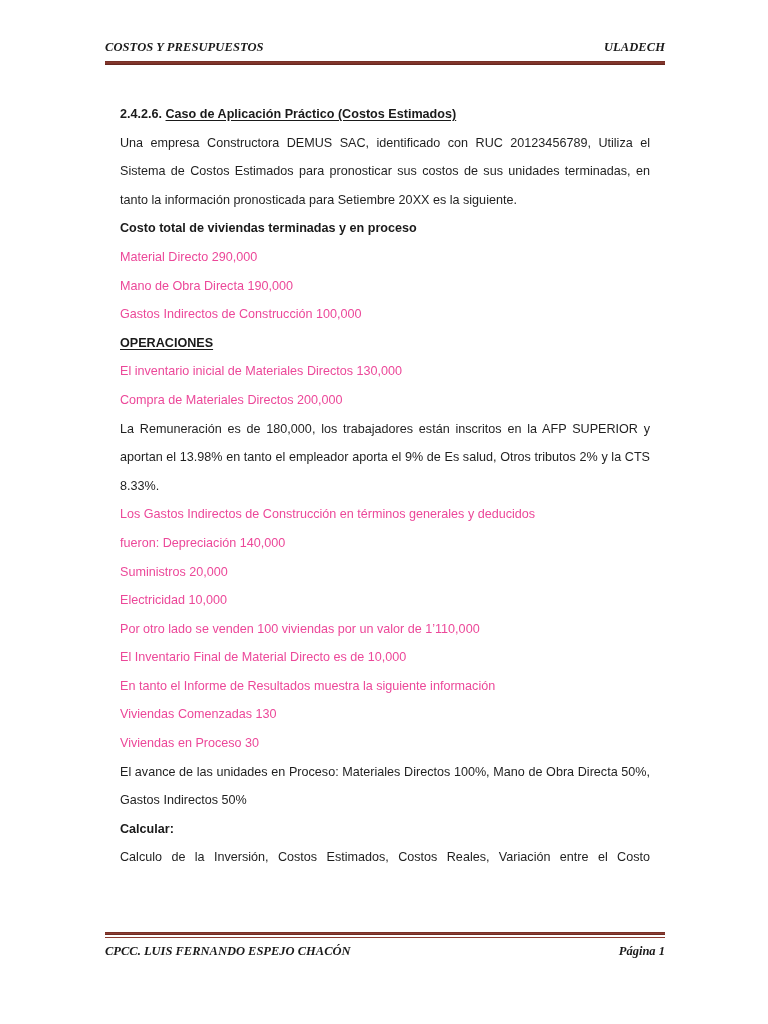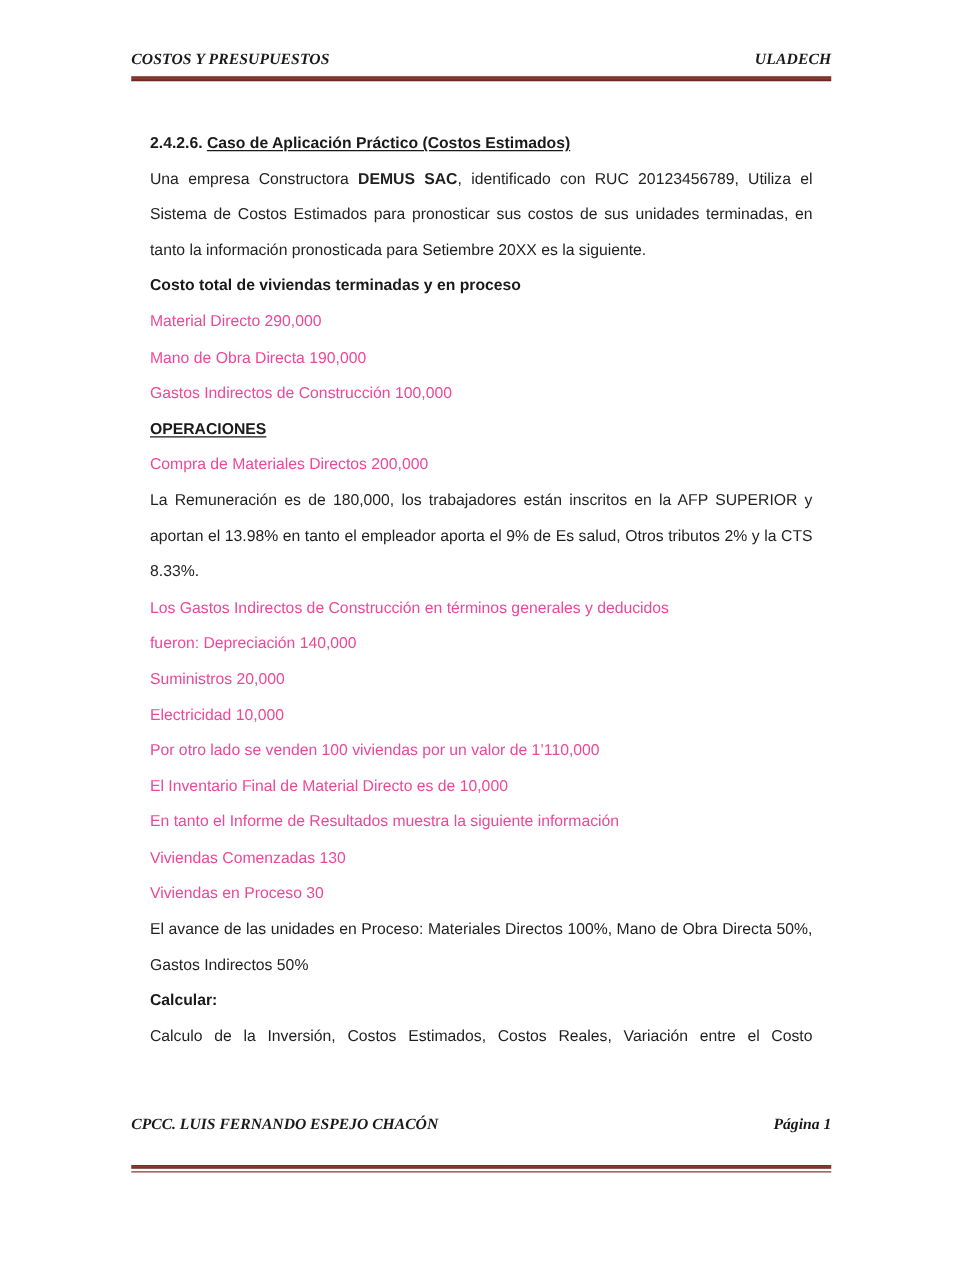--- a/index.html
+++ b/index.html
@@ -64,21 +64,21 @@
     position: absolute;
     left: 105px;
     top: 937px;
     width: 560px;
     height: 1px;
     background: #8a3b30;
   }
   .page-footer {
     position: absolute;
     left: 105px;
-    top: 892px;
+    top: 944px;
     width: 560px;
     display: flex;
     justify-content: space-between;
     align-items: baseline;
     font-family: "Liberation Serif", serif;
     font-weight: bold;
     font-style: italic;
     font-size: 12.5px;
     color: #1a1a1a;
   }
@@ -105,21 +105,21 @@
     text-align: justify;
     text-justify: inter-word;
     margin: 0;
   }
   .para.last-justified::after {
     content: "";
     display: inline-block;
     width: 100%;
   }
 
-  .bold { font-weight: bold; margin-top: 28px; }
+  .bold { font-weight: normal; margin-top: 28px; }
   .underline-bold {
     font-weight: bold;
     text-decoration: underline;
     text-underline-offset: 2px;
   }
   .heading {
     font-size: 12.6px;
     line-height: 28.6px;
     font-weight: bold;
   }
@@ -154,20 +154,21 @@
     <p class="para"><span>Una empresa Constructora </span><span class="bold">DEMUS SAC</span><span>, identificado con RUC 20123456789, Utiliza el Sistema de Costos Estimados para pronosticar sus costos de sus unidades terminadas, en tanto la información pronosticada para Setiembre 20XX es la siguiente.</span></p>
 
     <div class="section-label">Costo total de viviendas terminadas y en proceso</div>
 
     <div class="line">Material Directo 290,000</div>
     <div class="line">Mano de Obra Directa 190,000</div>
     <div class="line">Gastos Indirectos de Construcción 100,000</div>
 
     <div class="section-label"><span class="section-underline">OPERACIONES</span></div>
 
+    <div class="line">El inventario inicial de Materiales Directos 130,000</div>
     <div class="line">Compra de Materiales Directos 200,000</div>
 
     <p class="para">La Remuneración es de 180,000, los trabajadores están inscritos en la AFP SUPERIOR y aportan el 13.98% en tanto el empleador aporta el 9% de Es salud, Otros tributos 2% y  la CTS 8.33%.</p>
 
     <div class="line">Los Gastos Indirectos de Construcción en términos generales y deducidos</div>
     <div class="line">fueron: Depreciación 140,000</div>
     <div class="line">Suministros 20,000</div>
     <div class="line">Electricidad 10,000</div>
 
     <div class="line">Por otro lado se venden 100 viviendas por un valor de 1’110,000</div>

